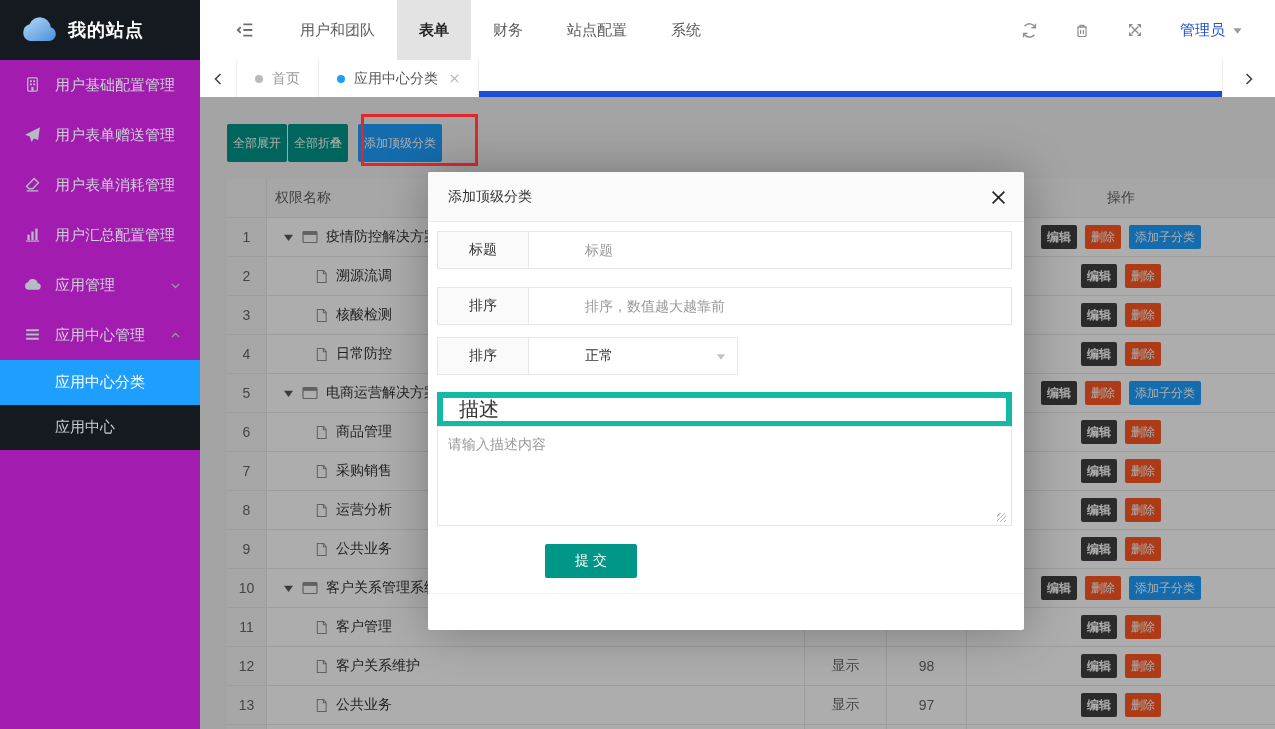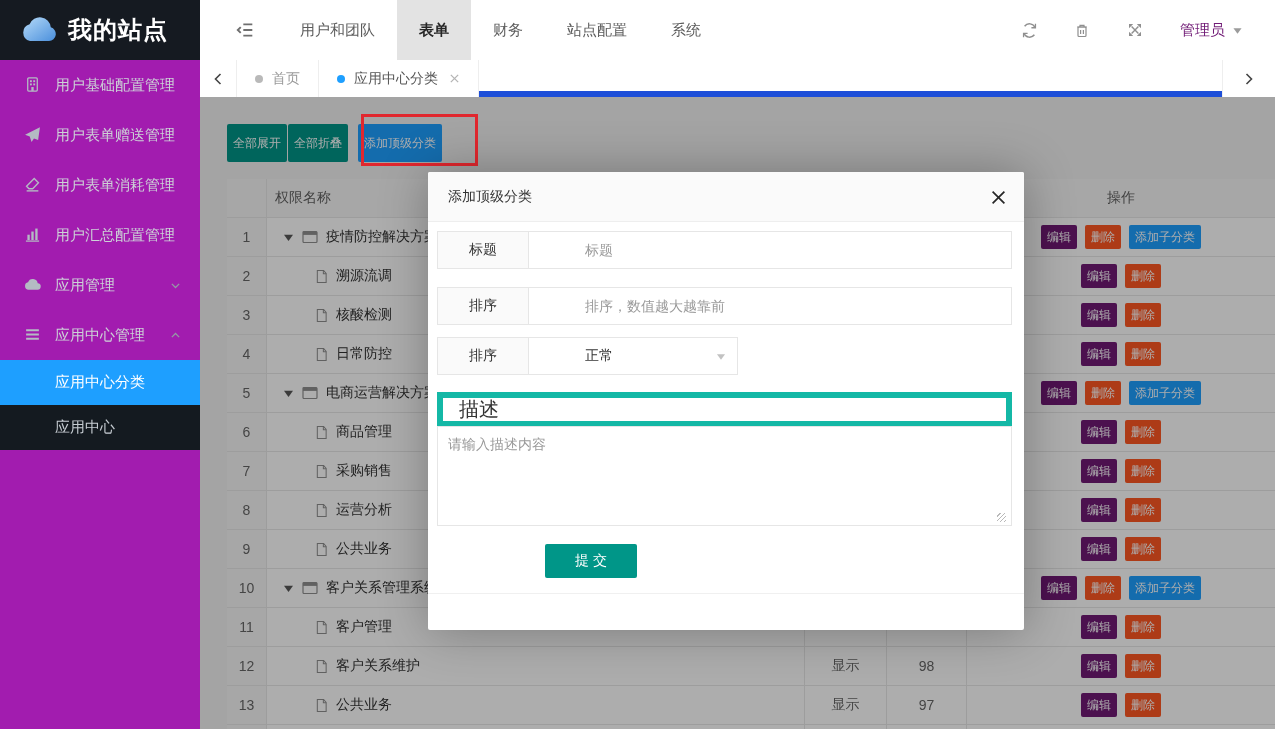--- a/index.html
+++ b/index.html
@@ -3,31 +3,31 @@
 <meta charset="utf-8">
 <style>
   * { margin:0; padding:0; box-sizing:border-box; }
   html,body { width:1275px; height:729px; overflow:hidden; background:#fff;
     font-family:"Liberation Sans","DejaVu Sans",sans-serif; }
 
   
   #header { position:absolute; left:0; top:0; width:1275px; height:60px; background:#fff; }
   .logo { position:absolute; left:0; top:0; width:200px; height:60px; background:#151a21;
     display:flex; align-items:center; gap:10px; padding-left:20px; color:#fff;
-    font-size:24px; font-weight:bold; letter-spacing:1px; }
+    font-size:18px; font-weight:bold; letter-spacing:1px; }
   .hnav { position:absolute; left:200px; top:0; height:60px; display:flex; align-items:center; }
   .fold { margin-left:34px; margin-right:22px; width:22px; height:22px; display:flex;
     align-items:center; justify-content:center; color:#6f6f6f; cursor:pointer; }
   .hitem { height:60px; display:flex; align-items:center; padding:0 22px; font-size:15px;
     color:#5c5c5c; cursor:pointer; }
   .hitem.active { background:#e3e3e3; color:#262626; font-weight:bold; }
   .hright { position:absolute; right:0; top:0; height:60px; display:flex; align-items:center;
     gap:36px; padding-right:32px; }
   .hicon { width:17px; height:17px; color:#8f8f8f; cursor:pointer; display:flex; }
-  .huser { display:flex; align-items:center; gap:7px; color:#701a75; font-size:15px; cursor:pointer; }
+  .huser { display:flex; align-items:center; gap:7px; color:#1d4ed8; font-size:15px; cursor:pointer; }
 
   
   #sidebar { position:absolute; left:0; top:60px; width:200px; height:669px; background:#a21caf; }
   .sitem { height:50px; display:flex; align-items:center; padding:0 16px 0 24px;
     color:#ccd1d7; font-size:15px; position:relative; cursor:pointer; }
   .sitem .ic { width:18px; height:18px; margin-right:13px; color:#b4bbc3; display:flex; flex:none; }
   .sitem .chev { position:absolute; right:18px; color:#949ba4; display:flex; }
   .submenu { background:#141a20; }
   .subitem { height:45px; display:flex; align-items:center; padding-left:55px;
     color:#c6ccd2; font-size:15px; cursor:pointer; }
@@ -67,21 +67,21 @@
   .c-state { width:82px; justify-content:center; color:#666; }
   .c-sort { width:80px; justify-content:center; color:#666; }
   .c-ops { flex:1; justify-content:center; gap:8px; border-right:none; }
   .thead .c { color:#5f5f5f; background:#f7f7f7; }
   .thead .c-name { padding-left:8px; }
   .tree-sp { width:24px; flex:none; }
   .tri { display:flex; flex:none; cursor:pointer; }
   .tico { display:flex; flex:none; color:#8f8f8f; }
   .ob { height:24px; padding:0 6px; border-radius:2px; color:#fff; font-size:12px;
     display:flex; align-items:center; cursor:pointer; white-space:nowrap; }
-  .ob.edit { background:#701a75; } .ob.delete { background:#FF5722;text-align:center; } .ob.add_child { background:#1E9FFF; }
+  .ob.edit { background:#404040;font-weight:bold; } .ob.delete { background:#FF5722;text-align:center; } .ob.add_child { background:#1E9FFF; }
 
   #dim { position:absolute; left:0; top:0; right:0; bottom:0; background:rgba(0,0,0,0.32); z-index:10; }
 
   
   #modal { position:absolute; left:228px; top:75px; width:596px; height:458px; background:#fff;
     z-index:20; border-radius:2px; box-shadow:1px 1px 50px rgba(0,0,0,.3); }
   .m-head { height:50px; background:#fafafa; border-bottom:1px solid #eee; display:flex;
     align-items:center; padding-left:20px; font-size:14px; color:#333; border-radius:2px 2px 0 0; }
   .m-close { position:absolute; right:16px; top:15px; width:20px; height:20px; color:#262626;
     cursor:pointer; display:flex; align-items:center; justify-content:center; }

